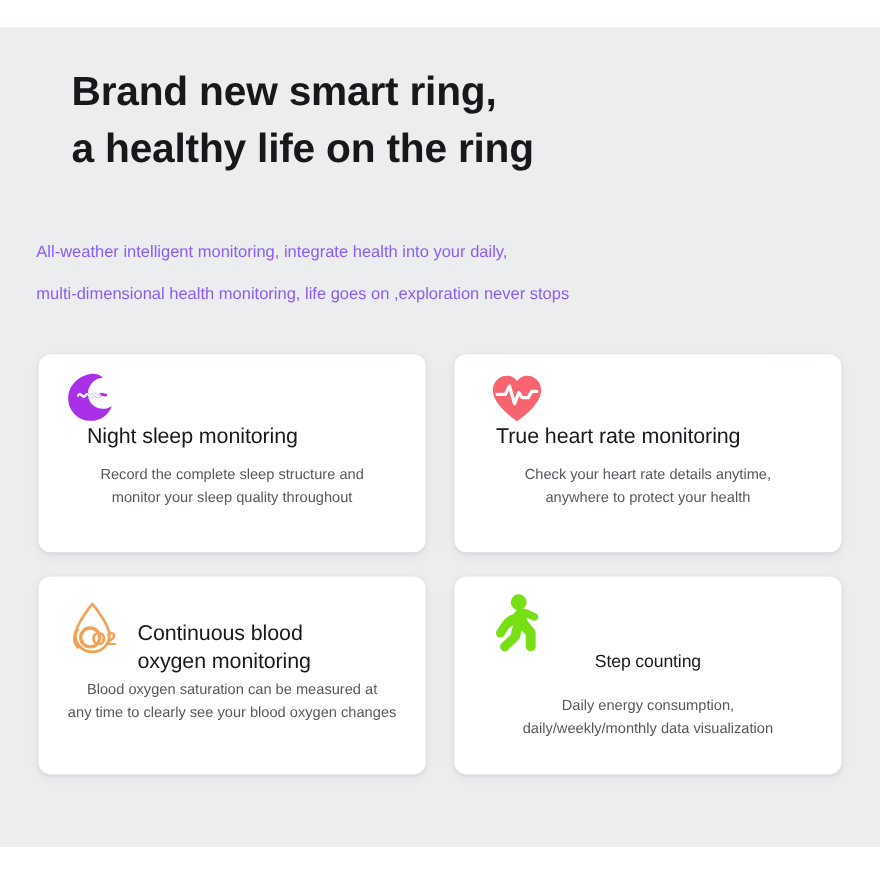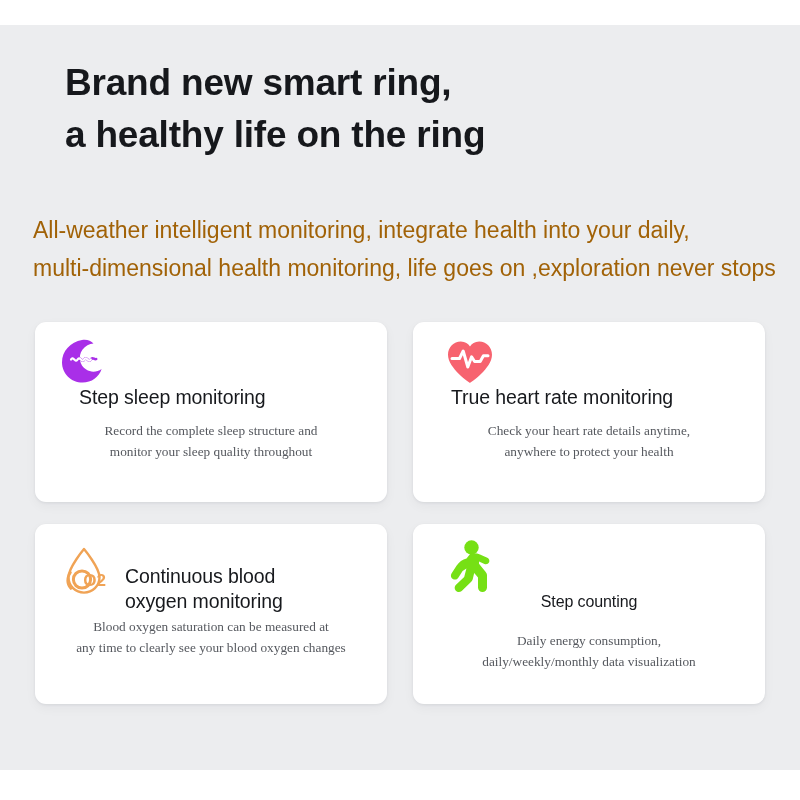--- a/index.html
+++ b/index.html
@@ -51,22 +51,22 @@
   }
 
   
   #subtitle {
     position: absolute;
     left: 33px;
     top: 211px;
     width: 740px;
   }
   .subtitle-line {
-    font-size: 23px;
-    color: #a16207;
+    font-size: 15px;
+    color: #8b5cf6;
     line-height: 38px;
     white-space: nowrap;
   }
 
   
   #cards {
     position: absolute;
     left: 35px;
     top: 322px;
     width: 730px;
@@ -108,21 +108,20 @@
   }
 
   .card-desc {
     position: absolute;
     left: 0;
     width: 100%;
     text-align: center;
     font-size: 13.3px;
     color: #55585e;
     line-height: 21px;
-    font-family: Liberation Serif, serif;
   }
   .card-desc .d-line { display: block; white-space: nowrap; }
 
   
   
   .card-sleep .card-icon   { left: 22px;  top: 16px; width: 54px; height: 50px; }
   .card-sleep .card-title  { left: 44px;  top: 63px; }
   .card-sleep .card-desc   { top: 98px; }
 
   
@@ -160,21 +159,21 @@
 
     <div class="card card-sleep">
       <div class="card-inner">
         <span class="card-icon">
           <svg width="54" height="50" viewBox="0 0 54 50">
             <path d="M36.5 5.5 C34 2.5 29.5 1.2 25 2.0 C13.5 4.0 5.0 13.2 5.0 24.2 C5.0 35.6 14.2 44.6 25.6 44.6 C34.6 44.6 42.0 39.0 44.6 31.0 C40.0 34.2 34.0 34.6 29.2 31.6 C22.6 27.5 20.8 18.4 25.4 11.8 C28.2 7.8 32.4 5.6 36.5 5.5 Z" fill="#A92FE8"></path>
             <path d="M14 21.5 C16.2 17.4 18.4 25.6 20.6 21.5 C22.8 17.4 25.0 25.6 27.2 21.5 C29.4 17.4 31.6 25.6 33.8 21.5 C35.6 18.2 37.4 22.3 39.2 21.0" fill="none" stroke="#A92FE8" stroke-width="2.6" stroke-linecap="round" stroke-linejoin="round"></path>
             <path d="M14 21.5 C16.2 17.4 18.4 25.6 20.6 21.5 C22.8 17.4 25.0 25.6 27.2 21.5 C29.4 17.4 31.6 25.6 33.8 21.5" fill="none" stroke="#ffffff" stroke-width="2.2" stroke-linecap="round" stroke-linejoin="round"></path>
           </svg>
         </span>
-        <div class="card-title">Step sleep monitoring</div>
+        <div class="card-title">Night sleep monitoring</div>
         <div class="card-desc">
           <span class="d-line">Record the complete sleep structure and</span>
           <span class="d-line">monitor your sleep quality throughout</span>
         </div>
       </div>
     </div>
 
     <div class="card card-heart">
       <div class="card-inner">
         <span class="card-icon">

